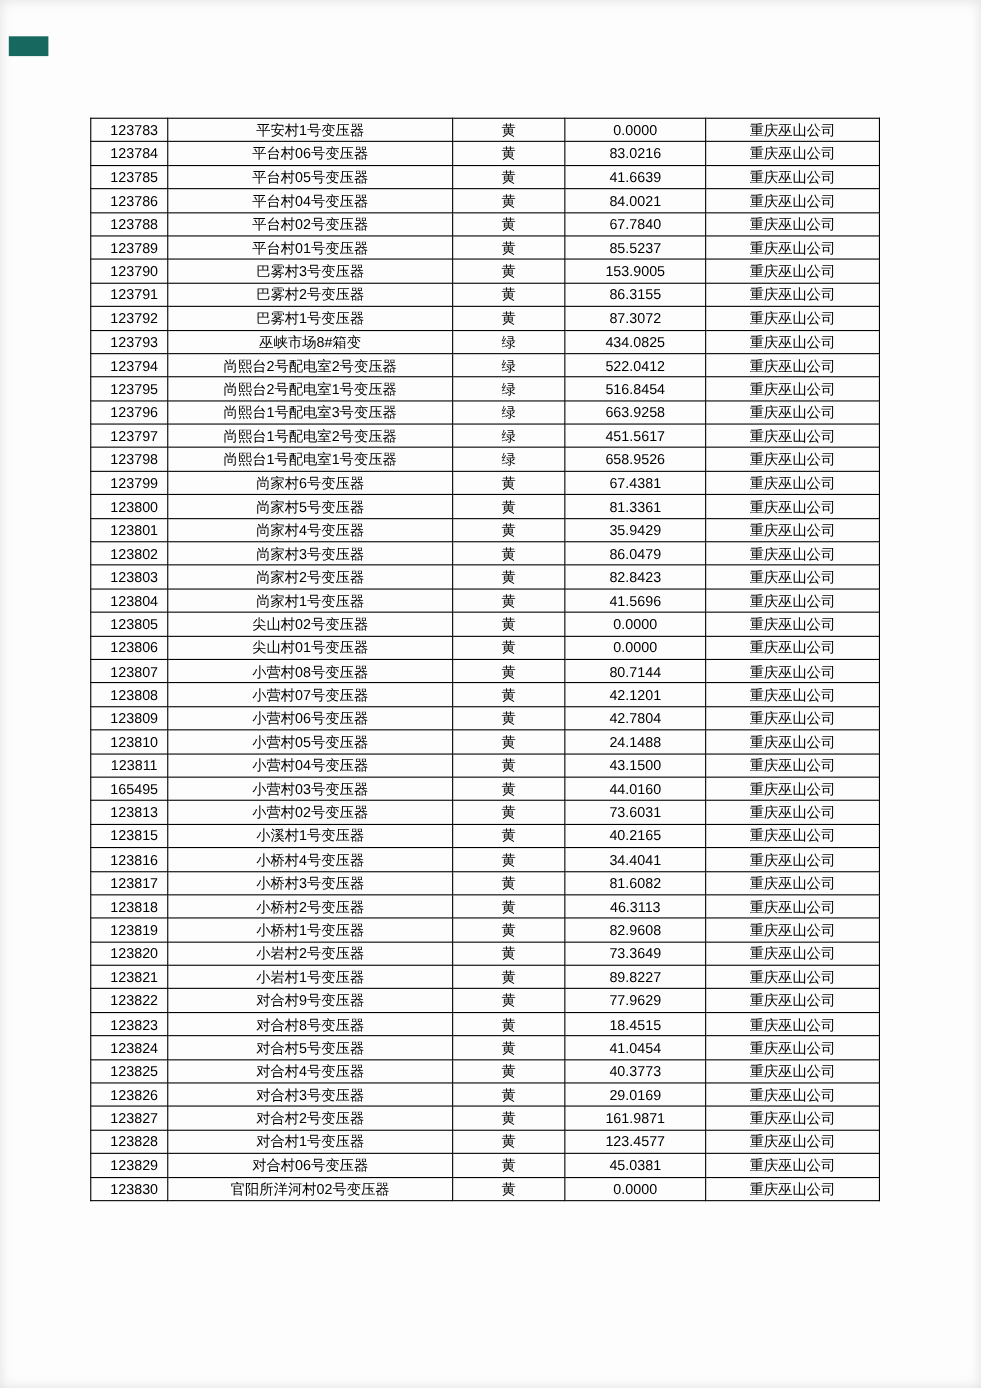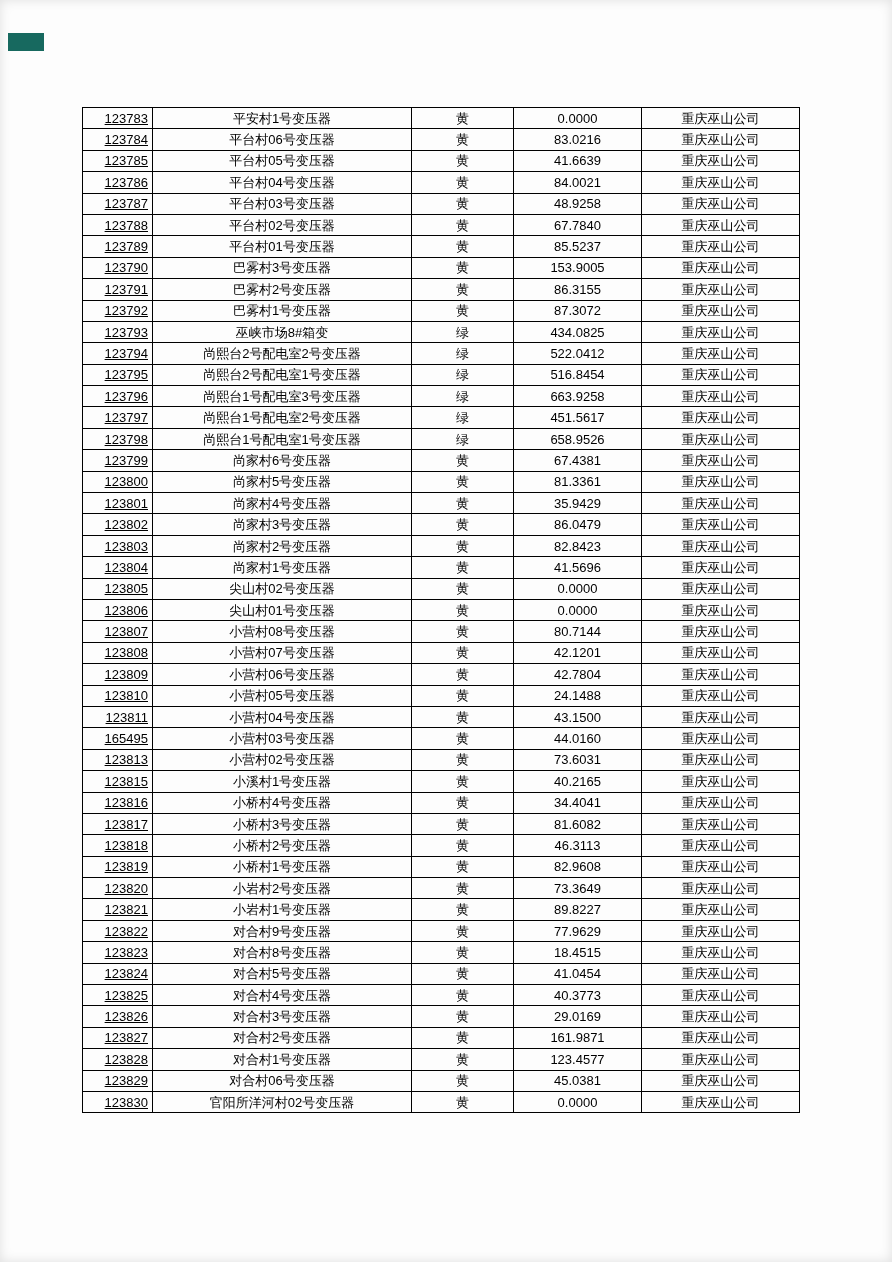--- a/index.html
+++ b/index.html
@@ -42,23 +42,22 @@
     font-size: 13px;
     line-height: 1;
     color: #000;
     padding: 0 4px;
     text-align: center;
     vertical-align: middle;
     white-space: nowrap;
     overflow: hidden;
   }
   table.data-table td.col-id {
-    text-align: right;
+    text-align: center;
     padding-left: 13px;
-    text-decoration: underline;
   }
   col.c-id      { width: 70px; }
   col.c-name    { width: 259px; }
   col.c-status  { width: 102px; }
   col.c-value   { width: 128px; }
   col.c-company { width: 158px; }
 </style>
 </head>
 <body>
 
@@ -97,27 +96,20 @@
         <td class="col-company">重庆巫山公司</td>
       </tr>
       <tr>
         <td class="col-id">123786</td>
         <td class="col-name">平台村04号变压器</td>
         <td class="col-status">黄</td>
         <td class="col-value">84.0021</td>
         <td class="col-company">重庆巫山公司</td>
       </tr>
       <tr>
-        <td class="col-id">123787</td>
-        <td class="col-name">平台村03号变压器</td>
-        <td class="col-status">黄</td>
-        <td class="col-value">48.9258</td>
-        <td class="col-company">重庆巫山公司</td>
-      </tr>
-      <tr>
         <td class="col-id">123788</td>
         <td class="col-name">平台村02号变压器</td>
         <td class="col-status">黄</td>
         <td class="col-value">67.7840</td>
         <td class="col-company">重庆巫山公司</td>
       </tr>
       <tr>
         <td class="col-id">123789</td>
         <td class="col-name">平台村01号变压器</td>
         <td class="col-status">黄</td>

